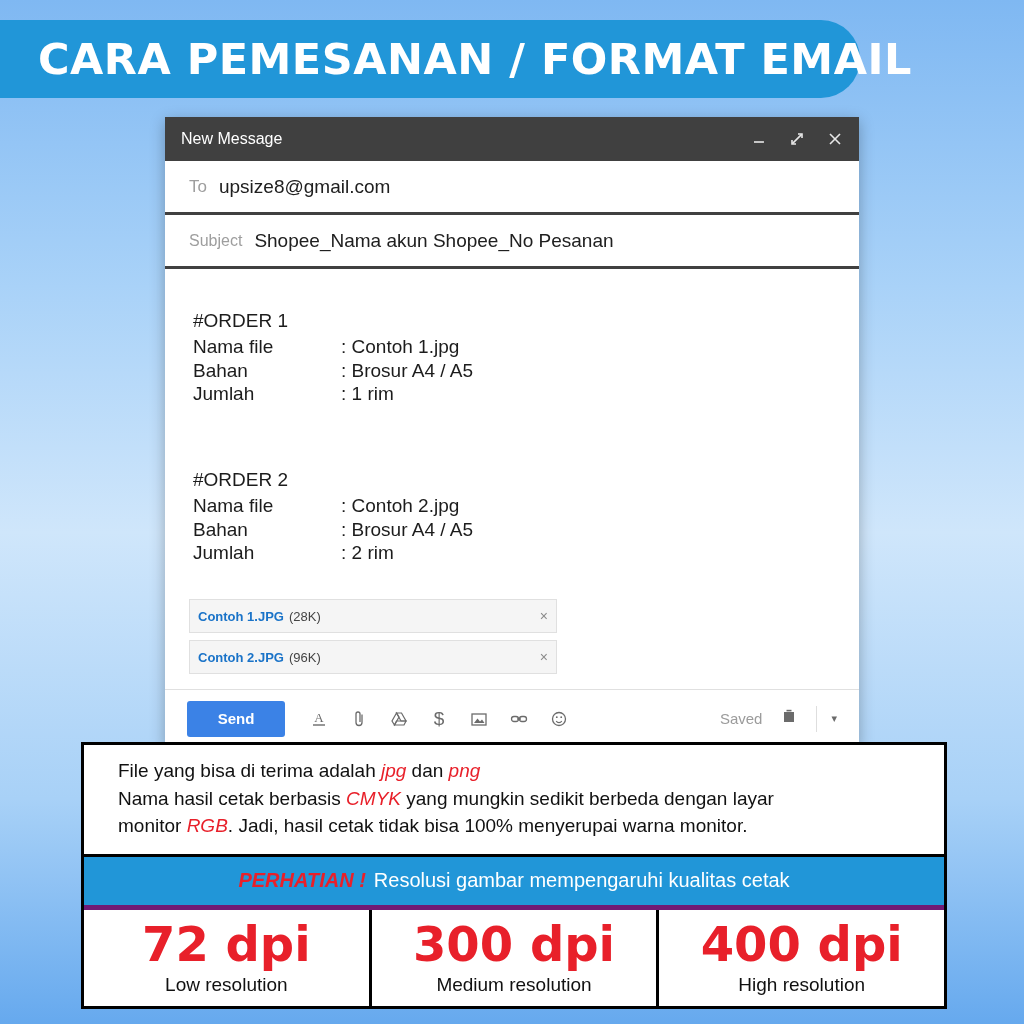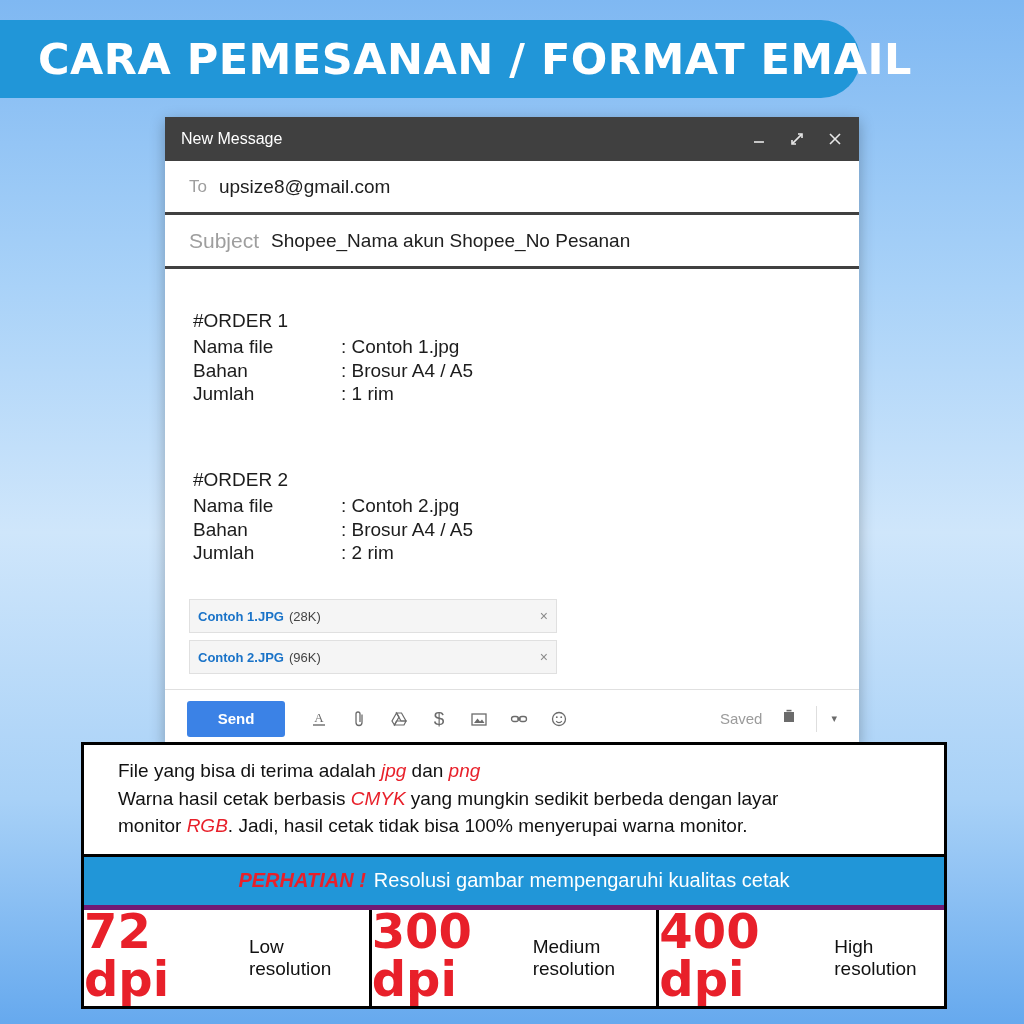--- a/index.html
+++ b/index.html
@@ -80,21 +80,21 @@
   }
   .field-label {
     color: #9e9e9e;
     font-size: 17px;
     margin-right: 12px;
   }
   .field-value {
     color: #202020;
     font-size: 19px;
   }
-  .field-label.subject { font-size: 21px; }
+  .field-label.subject { font-size: 16px; }
 
   .mail-body {
     padding: 40px 0 0 28px;
     height: 330px;
     box-sizing: border-box;
   }
   .order-block { margin-bottom: 62px; }
   .order-title {
     font-size: 19px;
     color: #1c1c1c;
@@ -202,21 +202,21 @@
   .attn-word {
     color: #e8202a;
     font-style: italic;
     font-weight: bold;
     margin-right: 8px;
   }
   .dpi-row { display: flex; height: 96px; }
   .dpi-cell {
     flex: 1;
     display: flex;
-    flex-direction: row;
+    flex-direction: column;
     align-items: center;
     justify-content: center;
     border-right: 3px solid #000;
   }
   .dpi-cell:last-child { border-right: none; }
   .dpi-value {
     color: #e8202a;
     font-size: 48px;
     font-weight: bold;
     font-family: "DejaVu Sans", sans-serif;
@@ -368,21 +368,21 @@
     <div class="caret">▾</div>
   </div>
 </div>
 
 <div class="info-panel">
   <div class="note-box">
     <div>
       <span>File yang bisa di terima adalah </span><span class="red ital">jpg</span><span> dan </span><span class="red ital">png</span>
     </div>
     <div>
-      <span>Warna hasil cetak berbasis </span><span class="red ital">CMYK</span><span> yang mungkin sedikit berbeda dengan layar</span>
+      <span>Nama hasil cetak berbasis </span><span class="red ital">CMYK</span><span> yang mungkin sedikit berbeda dengan layar</span>
     </div>
     <div>
       <span>monitor </span><span class="red ital">RGB</span><span>. Jadi, hasil cetak tidak bisa 100% menyerupai warna monitor.</span>
     </div>
   </div>
 
   <div class="attn-bar">
     <span class="attn-word">PERHATIAN !</span>
     <span>Resolusi gambar mempengaruhi kualitas cetak</span>
   </div>

